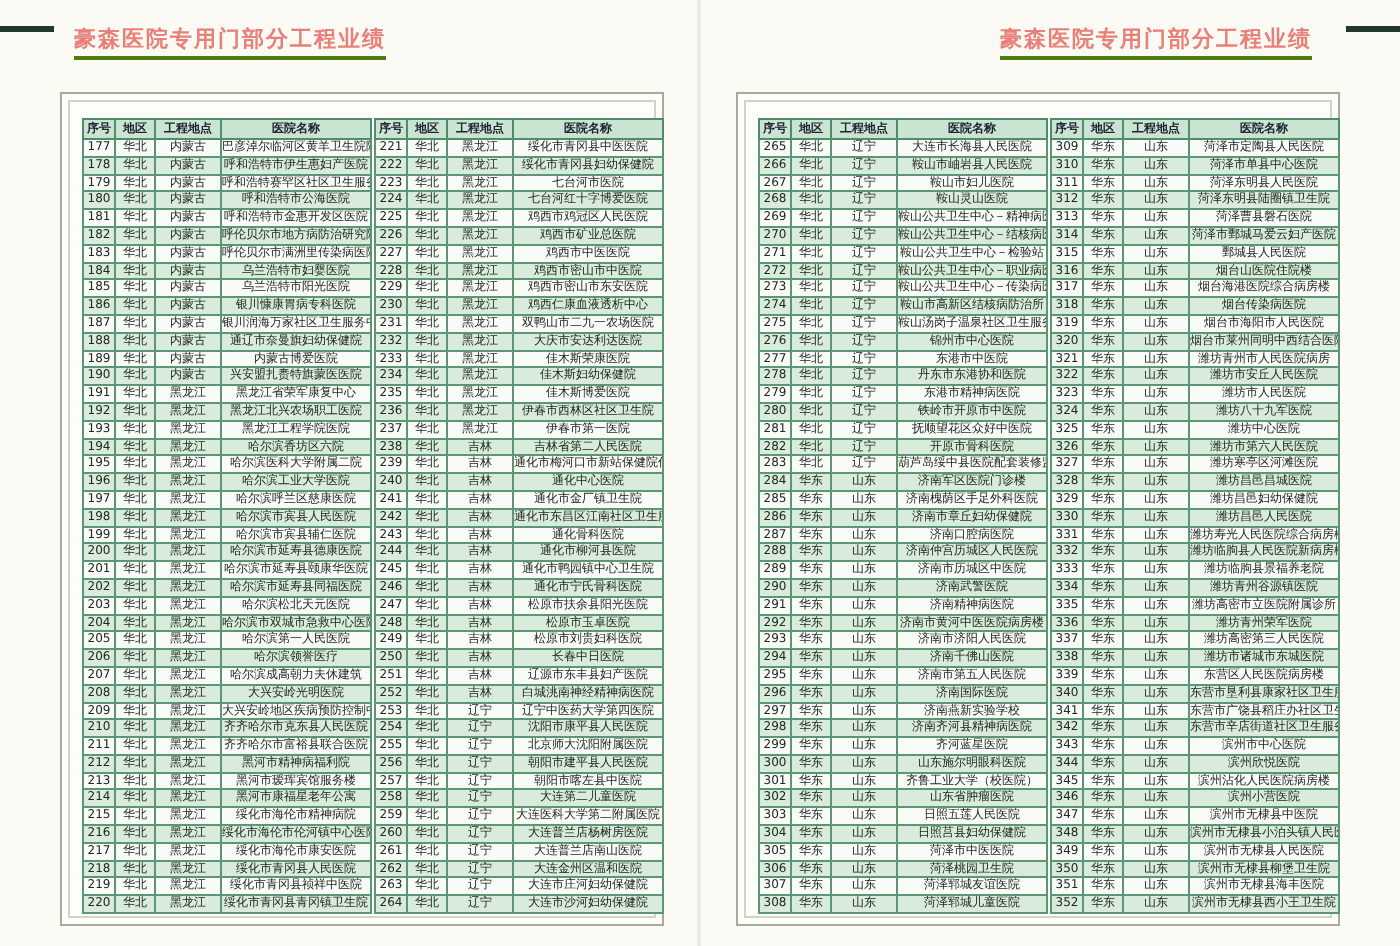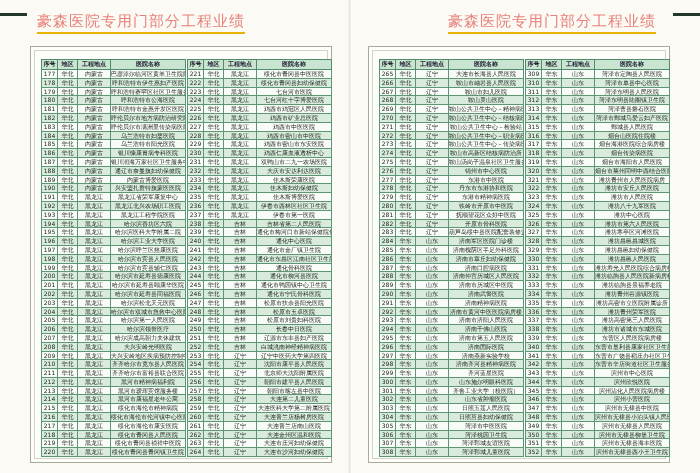--- a/index.html
+++ b/index.html
@@ -7,23 +7,23 @@
   body {
     position:relative;
     background:#fbfaf5;
     font-family:"DejaVu Sans", sans-serif;
   }
   .binding-mark { position:absolute; top:13px; width:27px; height:3px; background:#22382b; }
   .binding-mark.left { left:0; }
   .binding-mark.right { right:0; }
   .page-title {
     position:absolute; top:12px;
-    font-size:15px; font-weight:normal; letter-spacing:1px;
+    font-size:11px; font-weight:bold; letter-spacing:1px;
     color:#e8817a;
-    border-bottom:2px solid #eab308;
+    border-bottom:2px solid #4d7c0f;
     padding-bottom:1px;
     white-space:nowrap;
   }
   .page-title.left { left:37px; }
   .page-title.right { right:44px; }
   .gutter {
     position:absolute; left:348px; top:0; width:3px; height:473px;
     background:linear-gradient(to right, rgba(0,0,0,0), rgba(120,120,110,0.18), rgba(0,0,0,0));
   }
   .page {

